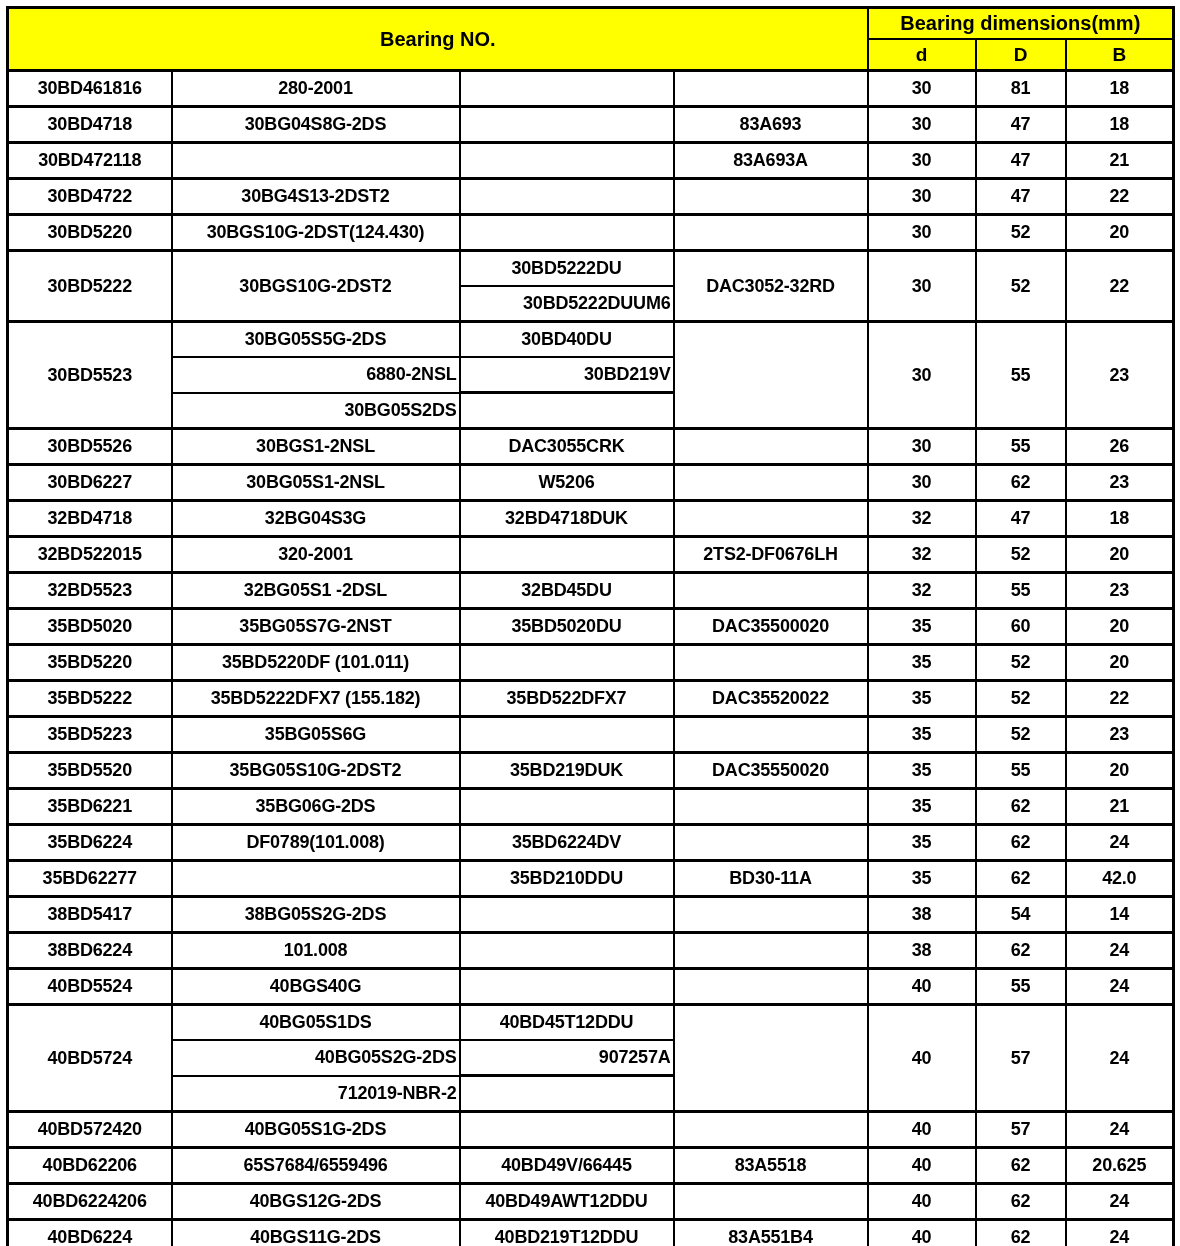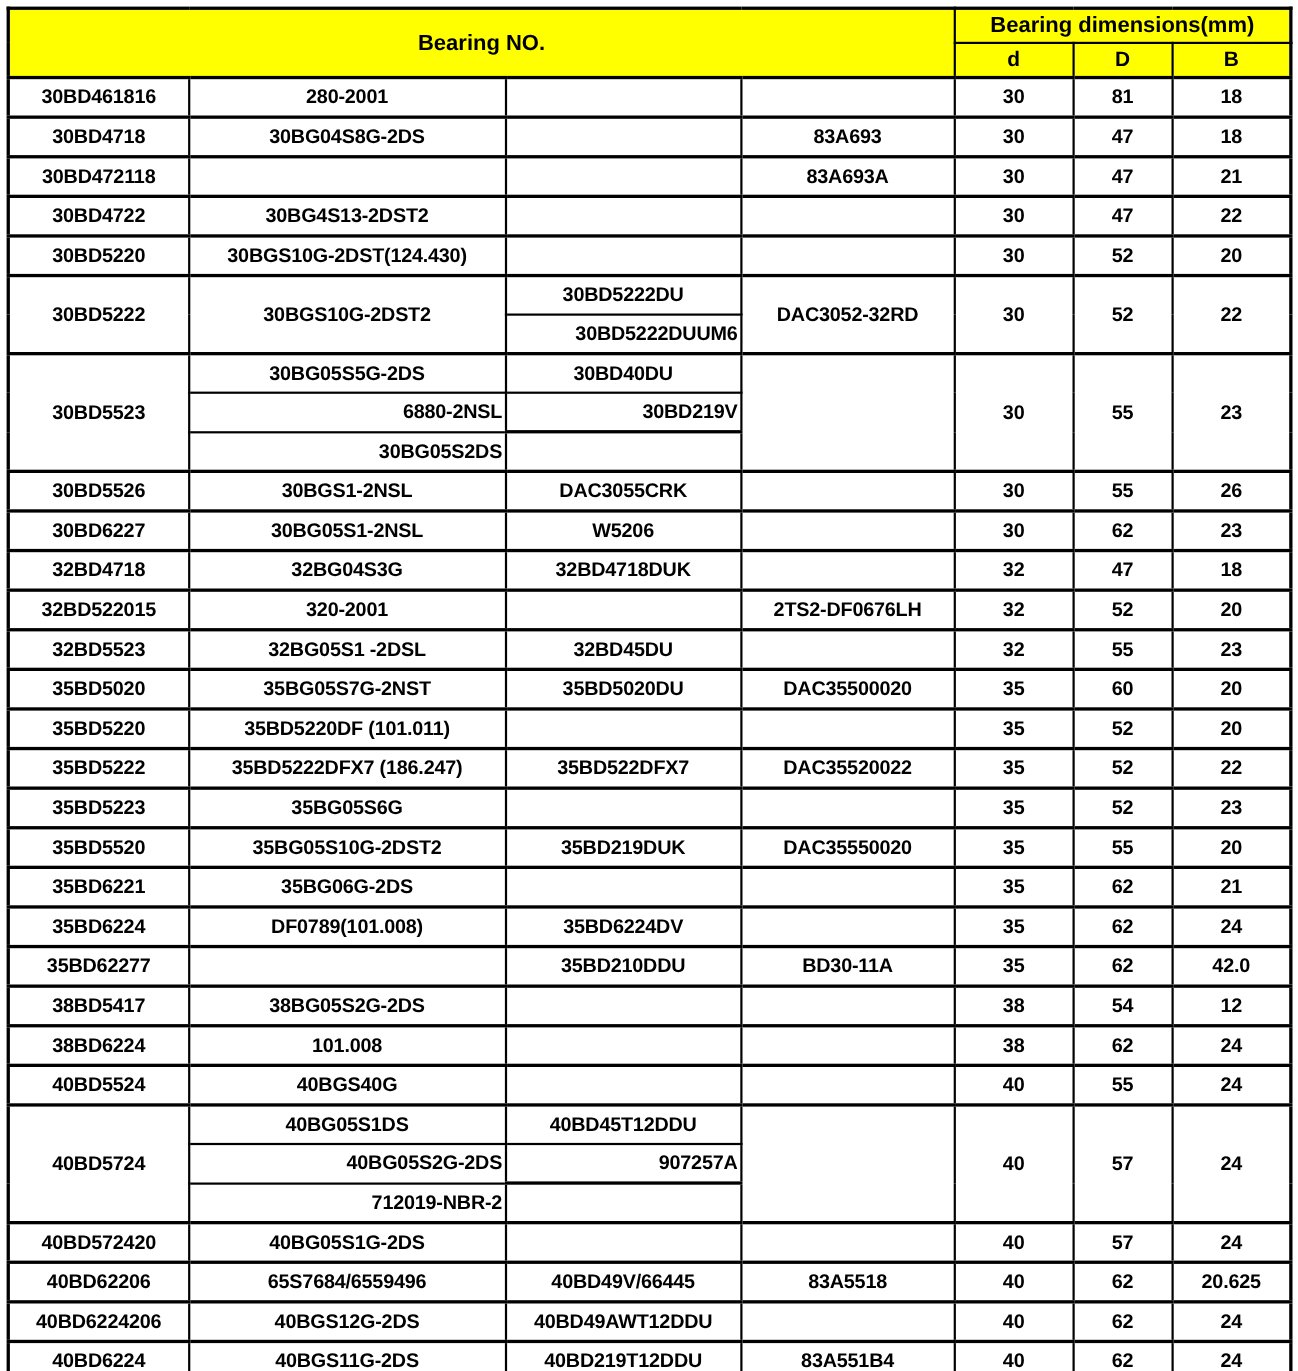--- a/index.html
+++ b/index.html
@@ -211,21 +211,21 @@
           <td>35BD5220</td>
           <td>35BD5220DF (101.011)</td>
           <td></td>
           <td></td>
           <td>35</td>
           <td>52</td>
           <td>20</td>
         </tr>
         <tr class="group-start">
           <td>35BD5222</td>
-          <td>35BD5222DFX7 (186.247)</td>
+          <td>35BD5222DFX7 (155.182)</td>
           <td>35BD522DFX7</td>
           <td>DAC35520022</td>
           <td>35</td>
           <td>52</td>
           <td>22</td>
         </tr>
         <tr class="group-start">
           <td>35BD5223</td>
           <td>35BG05S6G</td>
           <td></td>
@@ -270,21 +270,21 @@
           <td>62</td>
           <td>42.0</td>
         </tr>
         <tr class="group-start">
           <td>38BD5417</td>
           <td>38BG05S2G-2DS</td>
           <td></td>
           <td></td>
           <td>38</td>
           <td>54</td>
-          <td>12</td>
+          <td>14</td>
         </tr>
         <tr class="group-start">
           <td>38BD6224</td>
           <td>101.008</td>
           <td></td>
           <td></td>
           <td>38</td>
           <td>62</td>
           <td>24</td>
         </tr>

